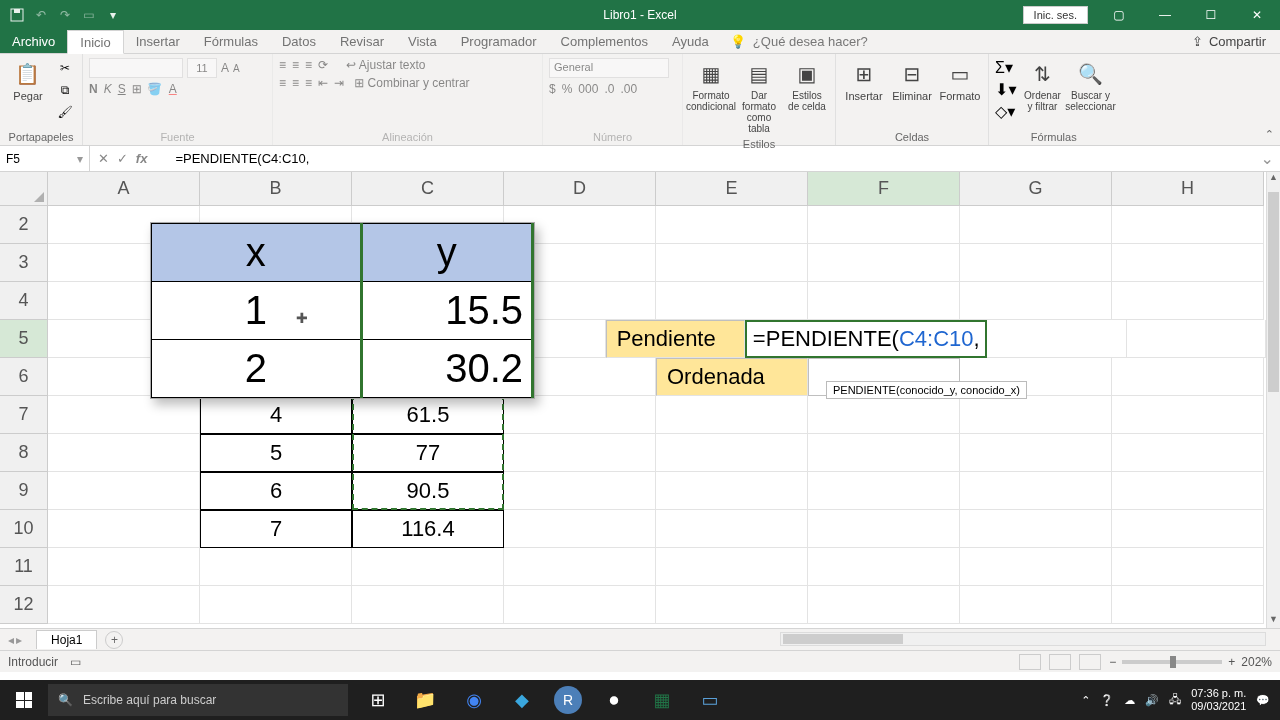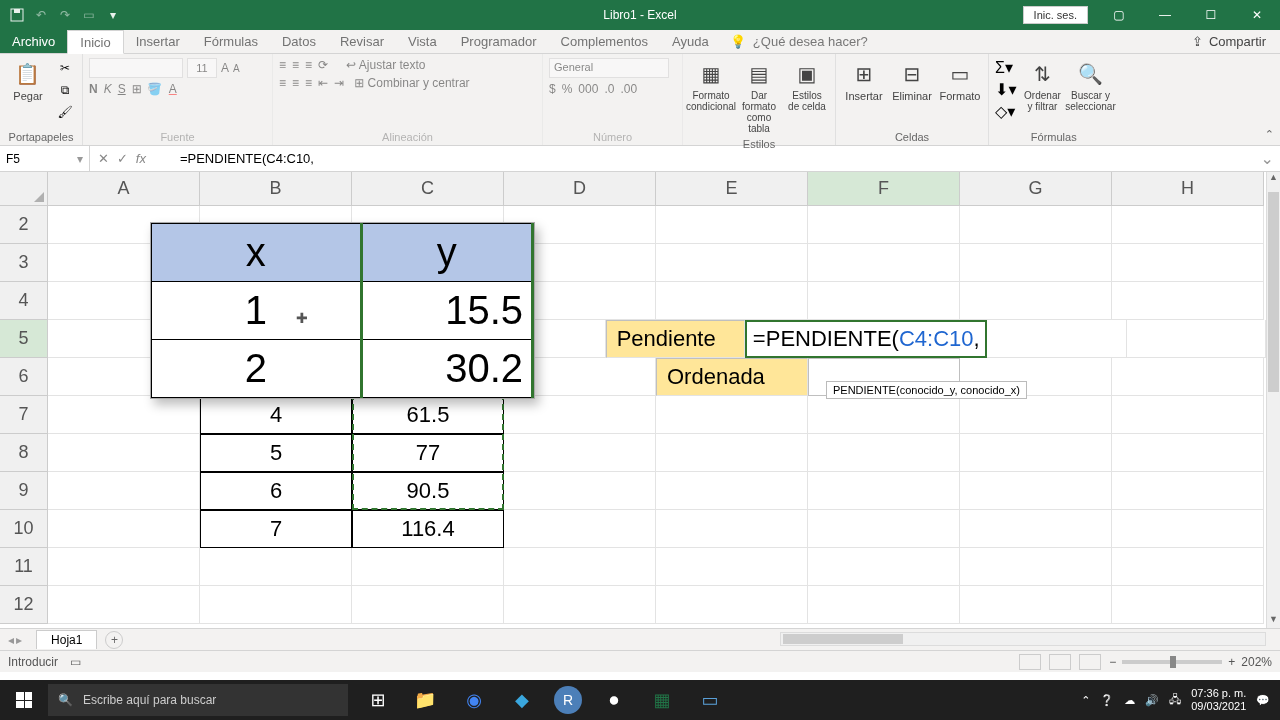--- a/index.html
+++ b/index.html
@@ -32,21 +32,21 @@
 .bigbtn .ic { width: 28px; height: 28px; margin-bottom: 2px; display: flex; align-items: center; justify-content: center; font-size: 20px; }
 .smallstack { display: flex; flex-direction: column; gap: 2px; }
 .smallbtn { width: 22px; height: 20px; display: flex; align-items: center; justify-content: center; font-size: 12px; cursor: pointer; }
 .collapse-ribbon { position: absolute; right: 6px; bottom: 4px; font-size: 11px; color: #666; cursor: pointer; }
 
 
 .fbar { height: 26px; display: flex; align-items: center; border-bottom: 1px solid #d4d4d4; background: #fff; }
 .fbar .namebox { width: 90px; border-right: 1px solid #d4d4d4; padding: 0 6px; font-size: 12px; display: flex; align-items: center; justify-content: space-between; height: 100%; }
 .fbar .fxbtns { display: flex; align-items: center; gap: 8px; padding: 0 8px; }
 .fbar .fxbtns span { color: #888; font-size: 13px; cursor: pointer; }
-.fbar .fxlabel { font-style: italic; color: #888; font-size: 12px; margin-right: 22px; }
+.fbar .fxlabel { font-style: italic; color: #888; font-size: 12px; margin-right: 16px; font-weight: bold; }
 .fbar .formula { flex: 1; font-size: 13px; padding: 0 4px; }
 
 
 .gridwrap { position: relative; height: 456px; background: #fff; }
 .selectall-tri { position: absolute; left: 0; top: 0; width: 48px; height: 34px; border-right: 1px solid #ccc; border-bottom: 1px solid #ccc; background: #f0f0f0; }
 .selectall-tri::after { content:''; position:absolute; right:3px; bottom:3px; border-style:solid; border-width:0 0 10px 10px; border-color: transparent transparent #b0b0b0 transparent; }
 .colheads { position: absolute; left: 48px; top: 0; right: 14px; height: 34px; display: flex; }
 .colheads .ch { border-right: 1px solid #ccc; border-bottom: 1px solid #ccc; background: #f0f0f0; display: flex; align-items: center; justify-content: center; font-size: 18px; color: #555; }
 .colheads .ch.active { background: #d6e8d6; }
 .rowheads { position: absolute; left: 0; top: 34px; width: 48px; }

